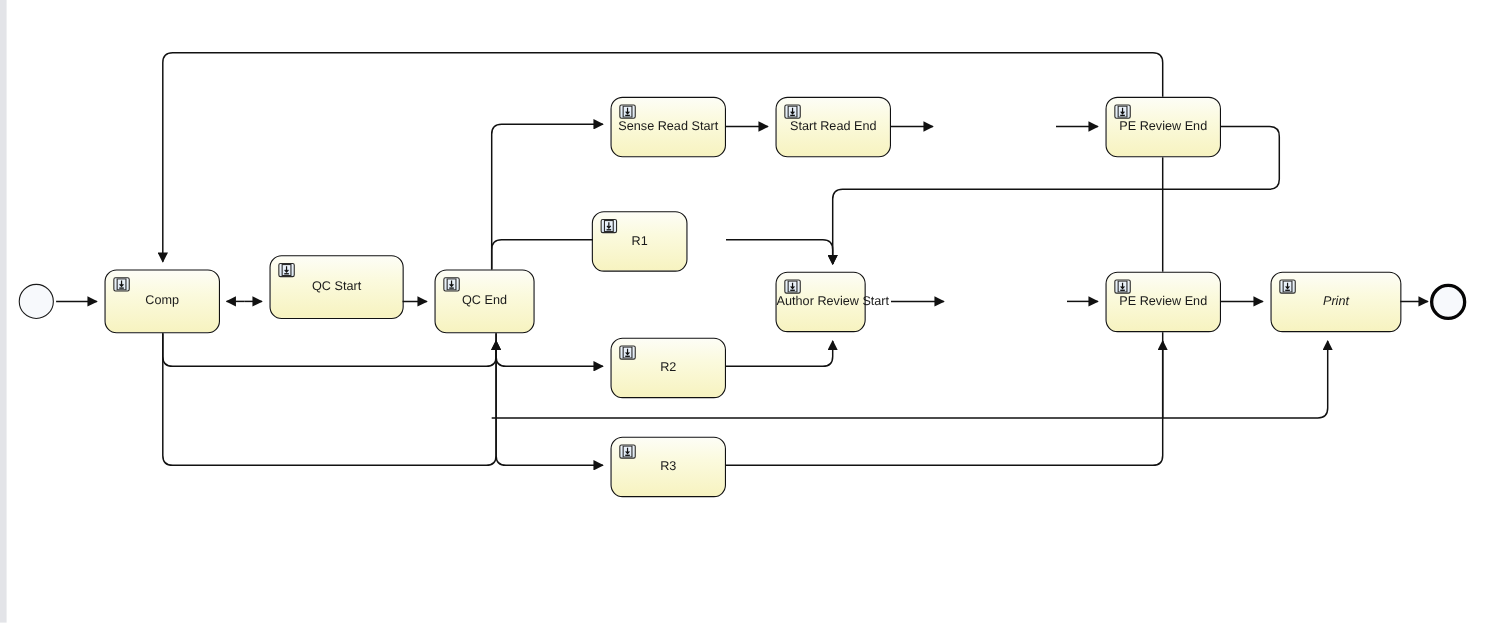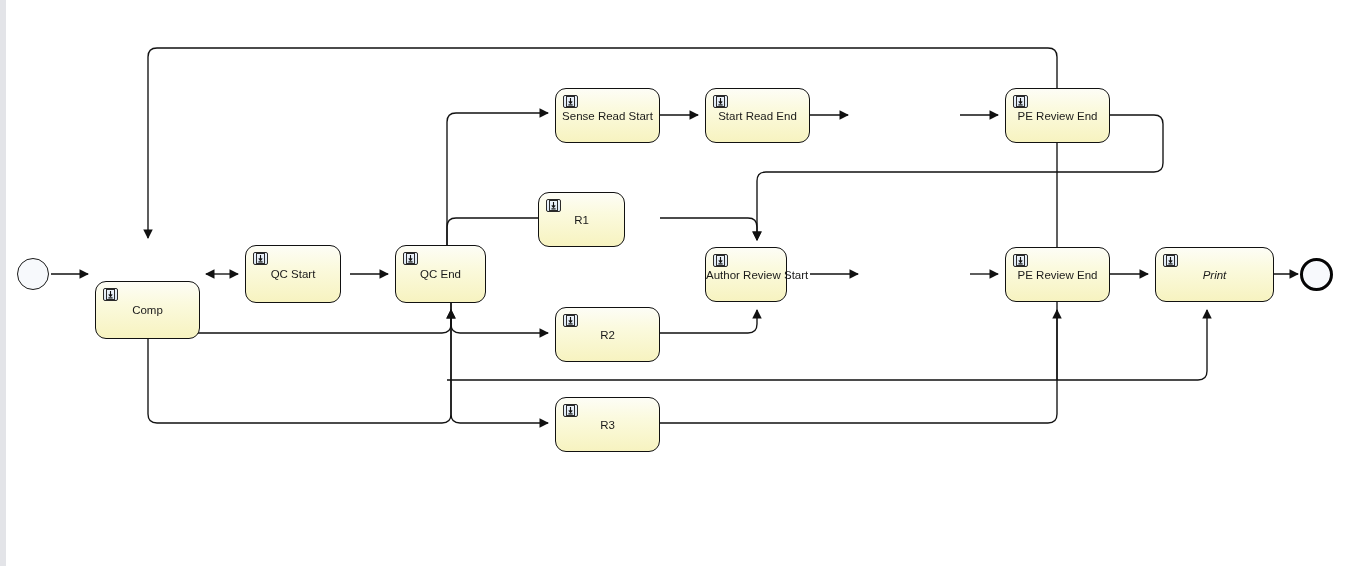--- a/index.html
+++ b/index.html
@@ -138,32 +138,32 @@
 
       <path d="M 1057 302 L 1057 380"></path>
 
     </g>
   </svg>
 
   <div class="event start" style="left:17px; top:258px; width:32px; height:32px;"></div>
 
   <div class="event end" style="left:1300px; top:258px; width:33px; height:33px;"></div>
 
-  <div class="node" style="left:95px; top:245px; width:105px; height:58px;margin-top:36px;">
+  <div class="node" style="left:95px; top:245px; width:105px; height:58px;">
     <span class="task-icon">
       <svg width="13" height="11" viewBox="0 0 13 11">
           <rect x="2.5" y="0.5" width="8" height="10" fill="none" stroke="#2a2a2a" stroke-width="1"></rect>
           <path d="M 6.5 2 L 6.5 7 M 4.8 5.4 L 6.5 7.4 L 8.2 5.4" stroke="#111" stroke-width="1.1" fill="none"></path>
           <rect x="4.4" y="8.3" width="4.2" height="1.2" fill="#111"></rect>
         </svg>
     </span>
     <span class="node-label">Comp</span>
   </div>
 
-  <div class="node" style="left:245px; top:245px; width:96px; height:58px;">
+  <div class="node" style="left:245px; top:232px; width:122px; height:58px;">
     <span class="task-icon">
       <svg width="13" height="11" viewBox="0 0 13 11">
           <rect x="2.5" y="0.5" width="8" height="10" fill="none" stroke="#2a2a2a" stroke-width="1"></rect>
           <path d="M 6.5 2 L 6.5 7 M 4.8 5.4 L 6.5 7.4 L 8.2 5.4" stroke="#111" stroke-width="1.1" fill="none"></path>
           <rect x="4.4" y="8.3" width="4.2" height="1.2" fill="#111"></rect>
         </svg>
     </span>
     <span class="node-label">QC Start</span>
   </div>
 

